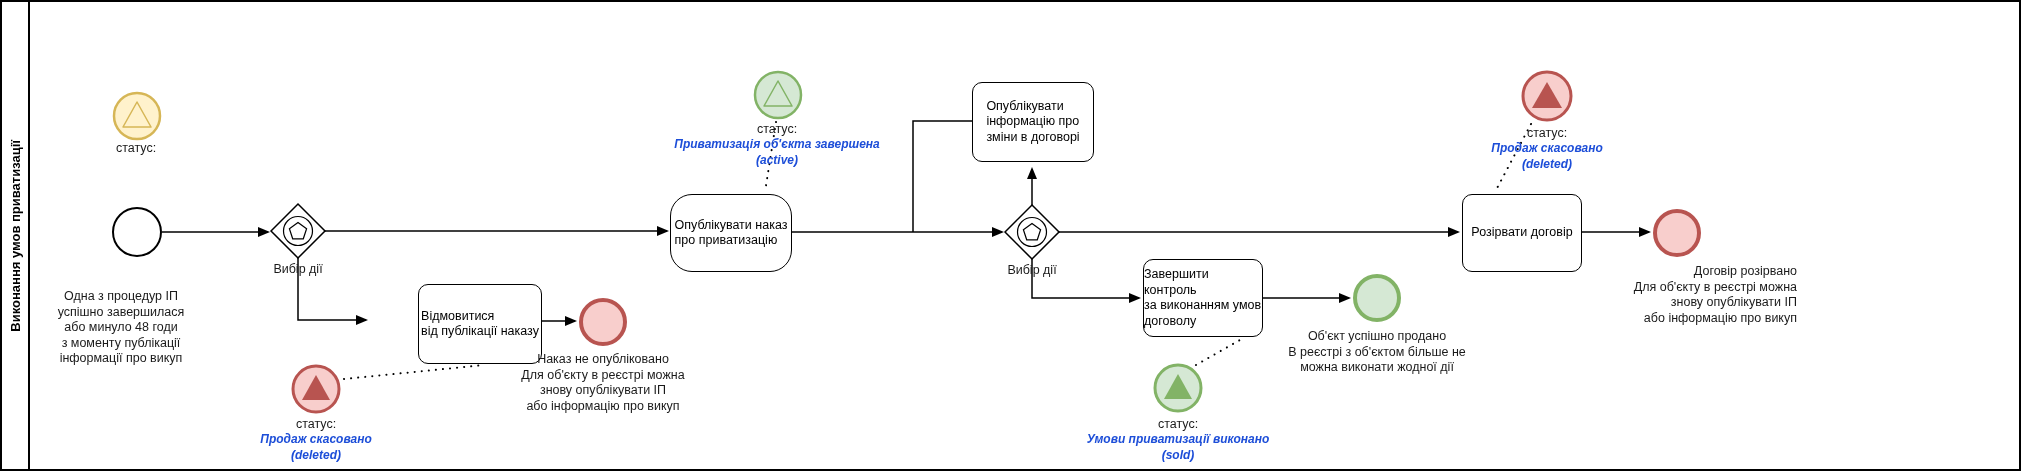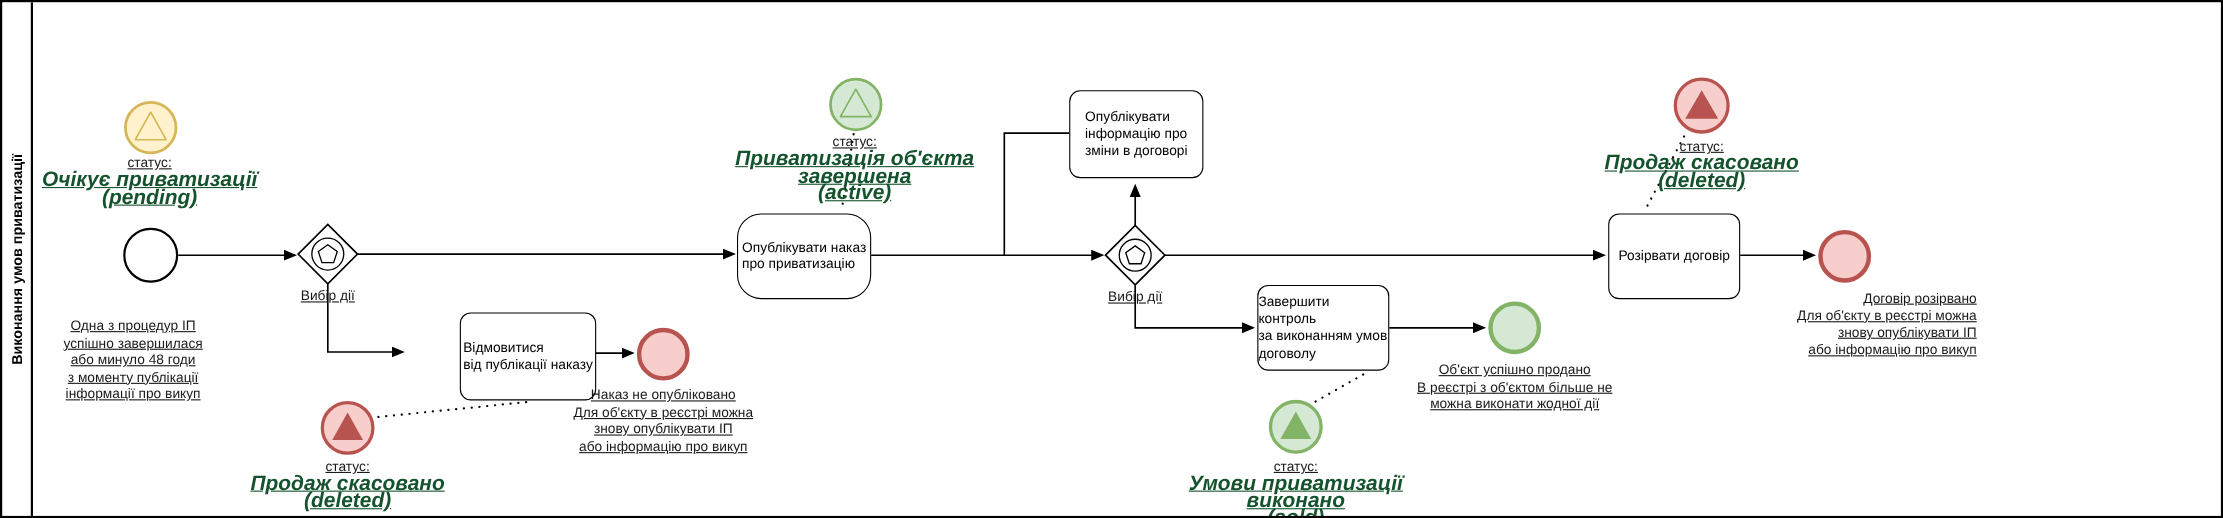--- a/index.html
+++ b/index.html
@@ -12,23 +12,23 @@
     position:absolute;left:0;top:0;bottom:0;width:26px;
     border-right:2px solid #000;display:flex;align-items:center;justify-content:center;
   }
   .lane-title{
     writing-mode:vertical-rl;transform:rotate(180deg);
     font-weight:bold;font-size:13px;white-space:nowrap;color:#000;
   }
   svg.wires{position:absolute;left:0;top:0;}
   .lbl{
     position:absolute;text-align:center;white-space:pre-line;
-    font-size:12.5px;line-height:15.5px;color:#1a1a1a;text-decoration:underline;
+    font-size:12.5px;line-height:15.5px;color:#1a1a1a;
   }
-  .status-name{font-weight:bold;font-style:italic;font-size:19px;line-height:15.5px;color:#14532d;}
+  .status-name{font-weight:bold;font-style:italic;font-size:12px;line-height:15.5px;color:#1d4ed8;}
   .task{
     position:absolute;box-sizing:border-box;background:#fff;border:1.5px solid #000;
     border-radius:10px;display:flex;align-items:center;justify-content:center;
     text-align:left;font-size:12.5px;line-height:15.5px;white-space:pre-line;color:#000;
   }
   .event{position:absolute;box-sizing:border-box;border-radius:50%;}
   .event.start{width:50px;height:50px;background:#fff;border:2px solid #000;}
   .event.end{width:48px;height:48px;border-width:4px;border-style:solid;}
   .status-icon{position:absolute;}
 </style>
@@ -78,22 +78,20 @@
     <div class="lane-title">Виконання умов приватизації</div>
   </div>
 
   <div class="status-icon" style="left:110px;top:89px;">
     <svg width="50" height="50" viewBox="0 0 50 50">
       <circle cx="25" cy="25" r="23" stroke-width="2.5" fill="#fff2cc" stroke="#d6b656"></circle>
       <path d="M25,11 L39,36 L11,36 Z" fill="none" stroke-width="1.5" stroke-linejoin="round" stroke="#d6b656"></path>
     </svg>
   </div>
   <div class="lbl" style="left:94px;top:139px;width:80px;">статус:</div>
-  <div class="lbl status-name" style="left:34px;top:154px;width:200px;">Очікує приватизації
-(pending)</div>
 
   <div class="event start" style="left:110px;top:205px;"></div>
   <div class="lbl" style="left:19px;top:259px;width:200px;margin-top:28px;">Одна з процедур ІП
 успішно завершилася
 або минуло 48 годи
 з моменту публікації
 інформації про викуп</div>
 
   <div class="lbl" style="left:256px;top:260px;width:80px;">Вибір дії</div>
 

